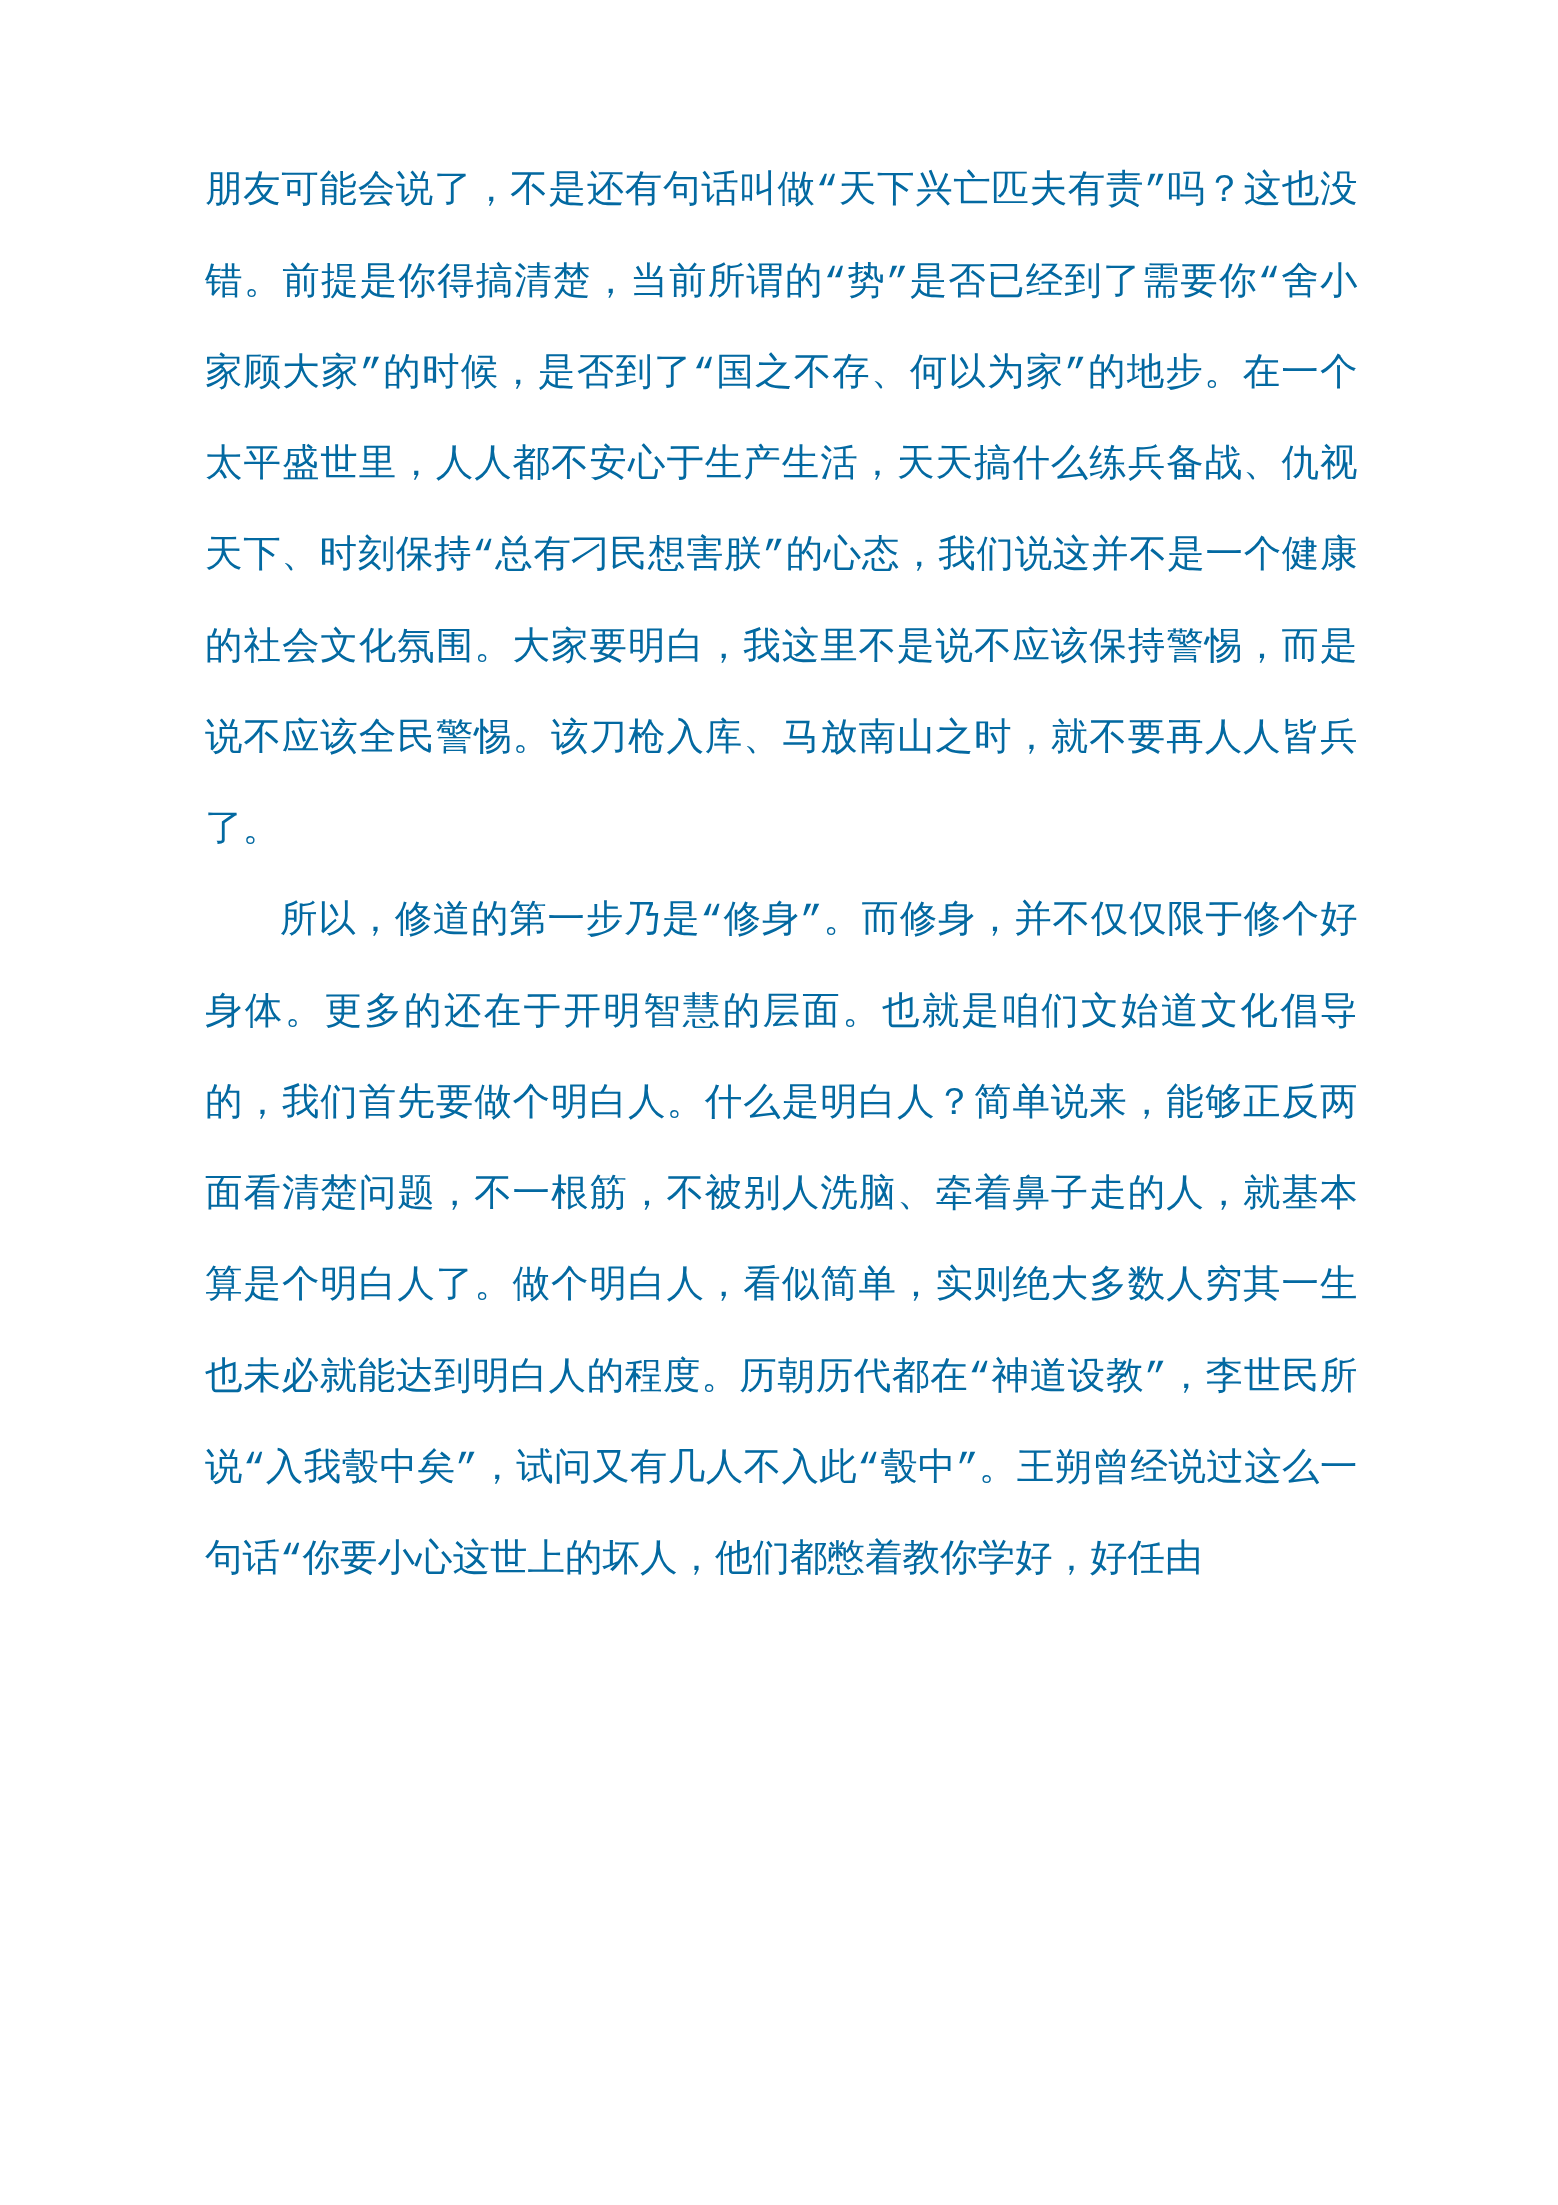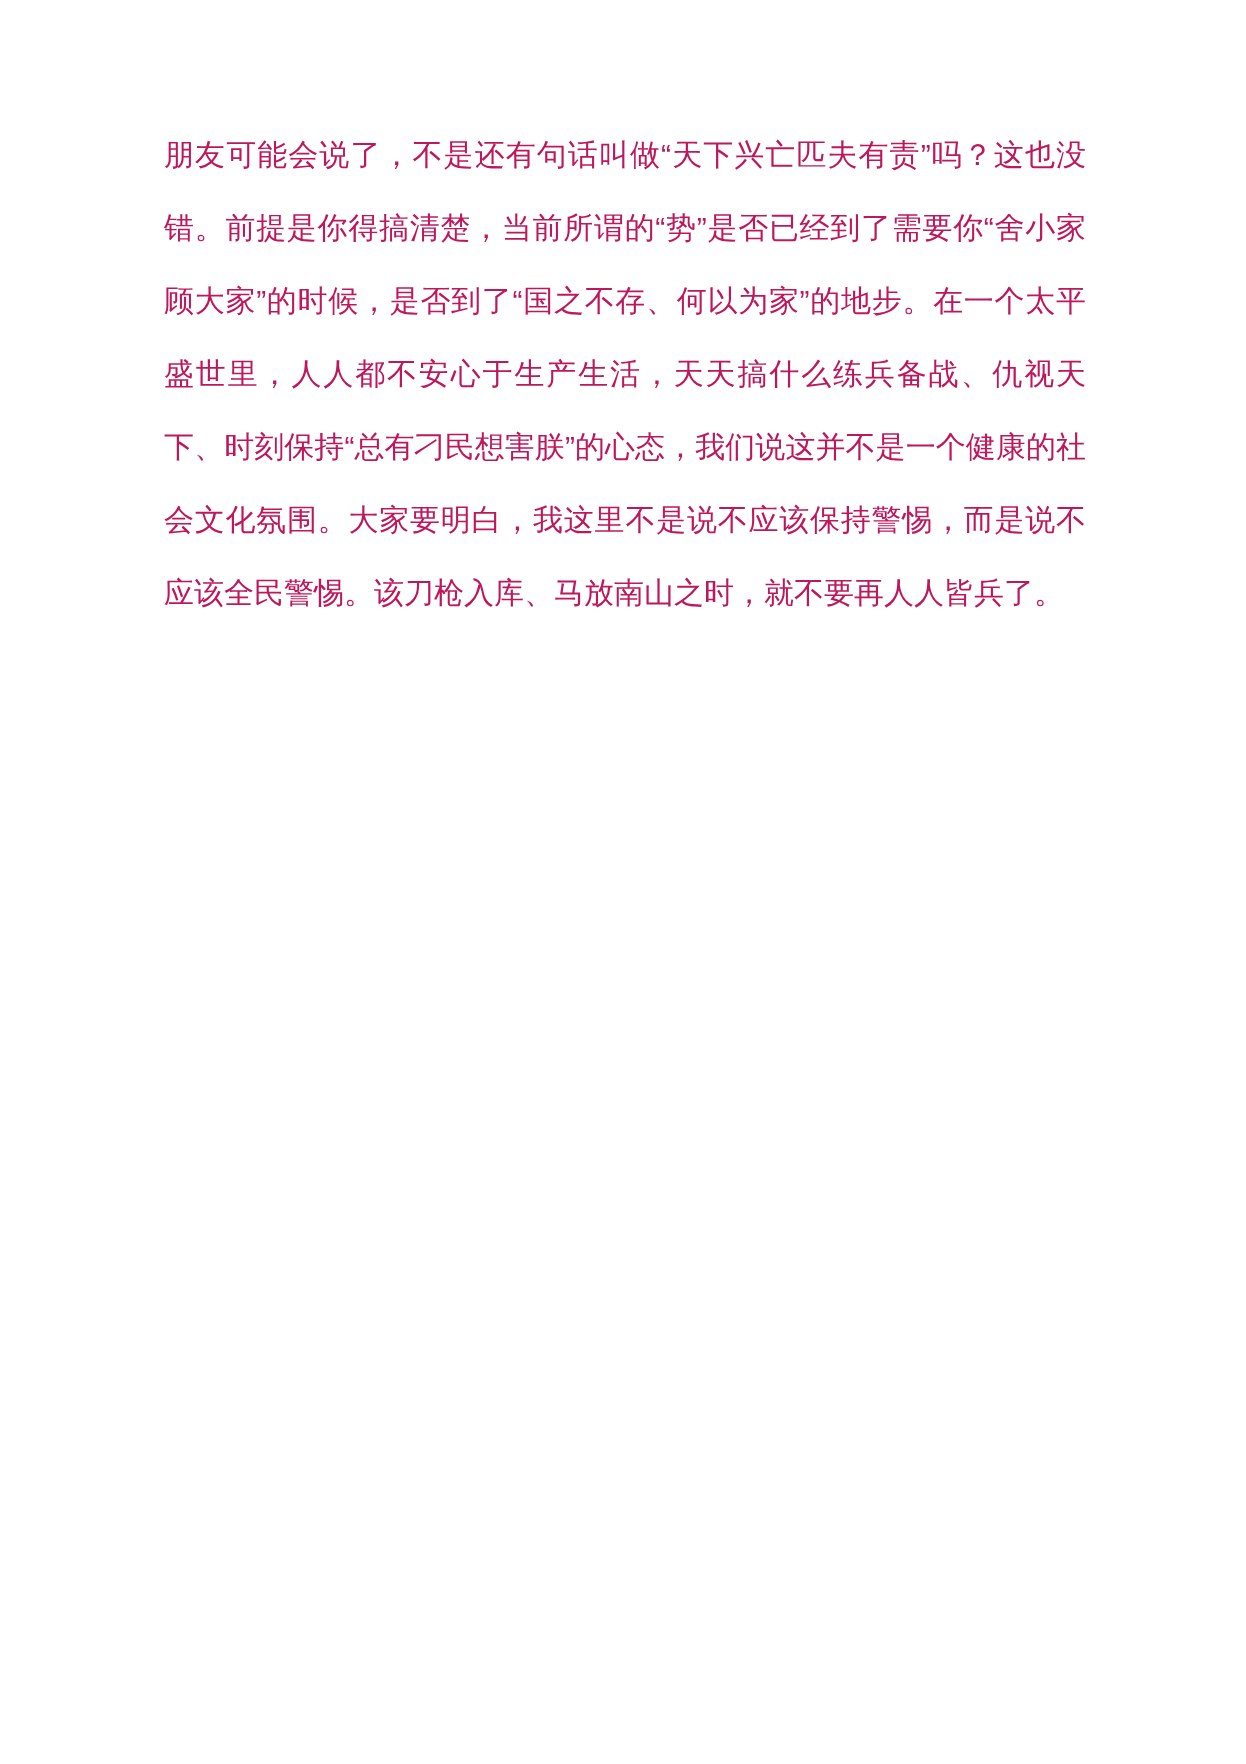--- a/index.html
+++ b/index.html
@@ -16,33 +16,34 @@
   }
   .content {
     position: absolute;
     left: 164px;
     top: 118px;
     width: 922px;
   }
   .content p {
     margin: 0;
     padding: 0;
-    font-family: Liberation Sans, sans-serif;
+    font-family: Liberation Mono, monospace;
     font-size: 30px;
     line-height: 73px;
-    color: #be185d;
+    color: #0369a1;
     text-align: justify;
     text-justify: inter-ideograph;
     word-break: break-all;
     overflow-wrap: break-word;
   }
   .content p.indent {
     text-indent: 2em;
   }
 </style>
 </head>
 <body>
 
 <div class="page">
   <div class="content">
     <p>朋友可能会说了，不是还有句话叫做“天下兴亡匹夫有责”吗？这也没错。前提是你得搞清楚，当前所谓的“势”是否已经到了需要你“舍小家顾大家”的时候，是否到了“国之不存、何以为家”的地步。在一个太平盛世里，人人都不安心于生产生活，天天搞什么练兵备战、仇视天下、时刻保持“总有刁民想害朕”的心态，我们说这并不是一个健康的社会文化氛围。大家要明白，我这里不是说不应该保持警惕，而是说不应该全民警惕。该刀枪入库、马放南山之时，就不要再人人皆兵了。</p>
+    <p class="indent">所以，修道的第一步乃是“修身”。而修身，并不仅仅限于修个好身体。更多的还在于开明智慧的层面。也就是咱们文始道文化倡导的，我们首先要做个明白人。什么是明白人？简单说来，能够正反两面看清楚问题，不一根筋，不被别人洗脑、牵着鼻子走的人，就基本算是个明白人了。做个明白人，看似简单，实则绝大多数人穷其一生也未必就能达到明白人的程度。历朝历代都在“神道设教”，李世民所说“入我彀中矣”，试问又有几人不入此“彀中”。王朔曾经说过这么一句话“你要小心这世上的坏人，他们都憋着教你学好，好任由</p>
   </div>
 </div>
 
 </body></html>

